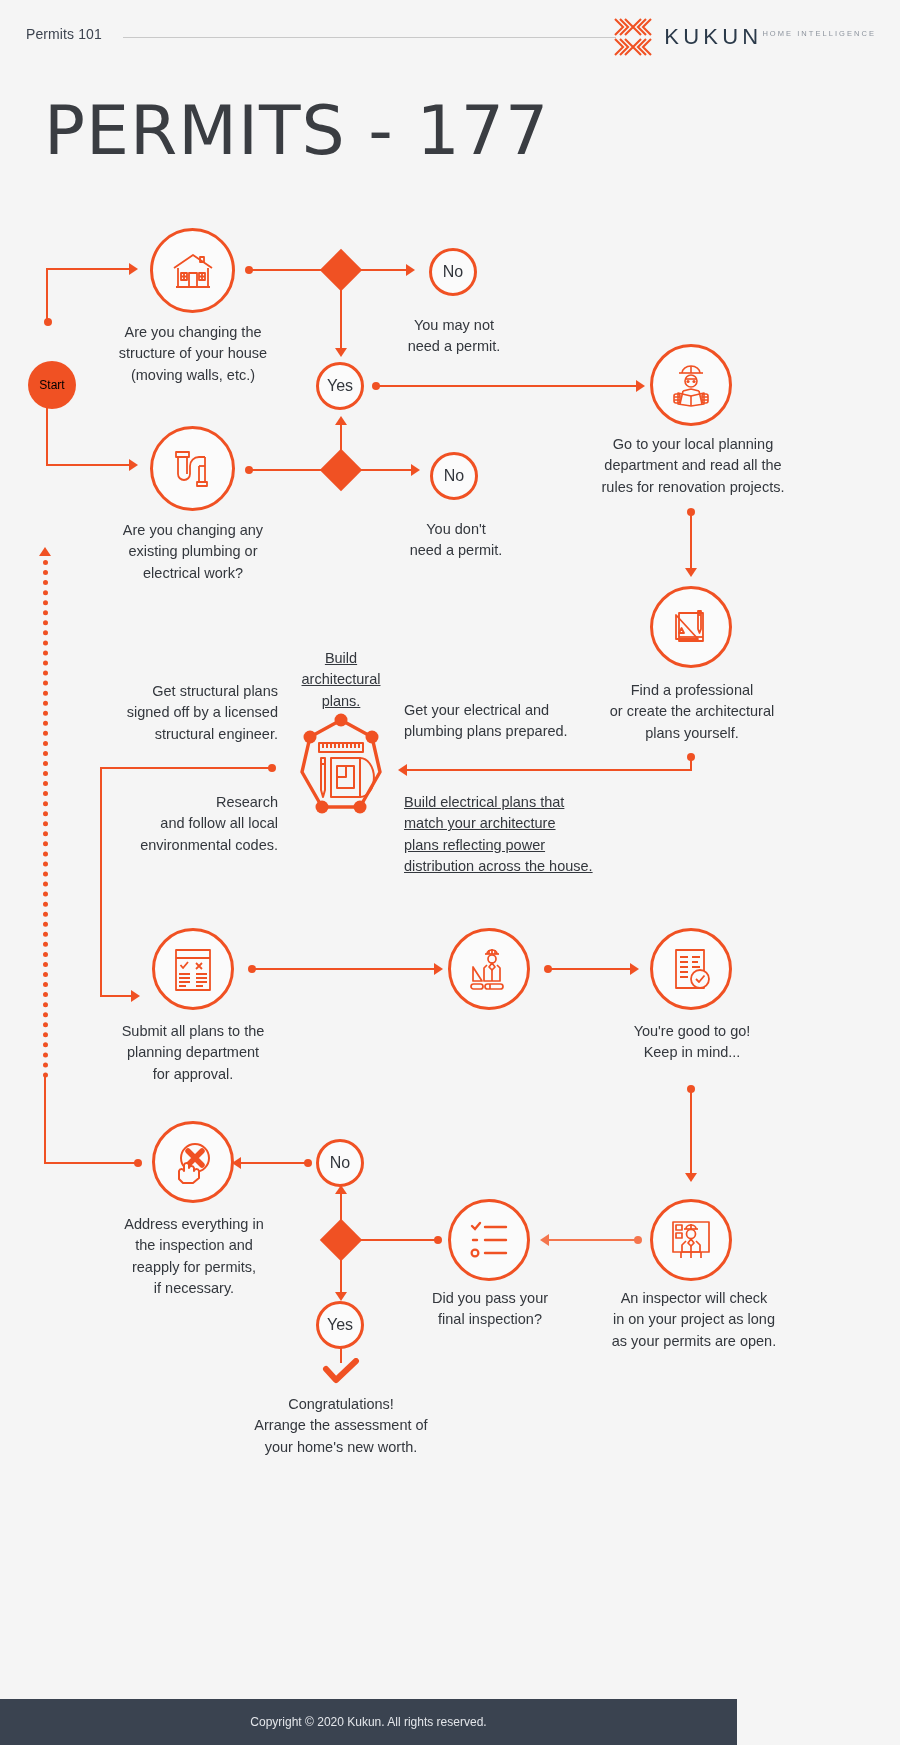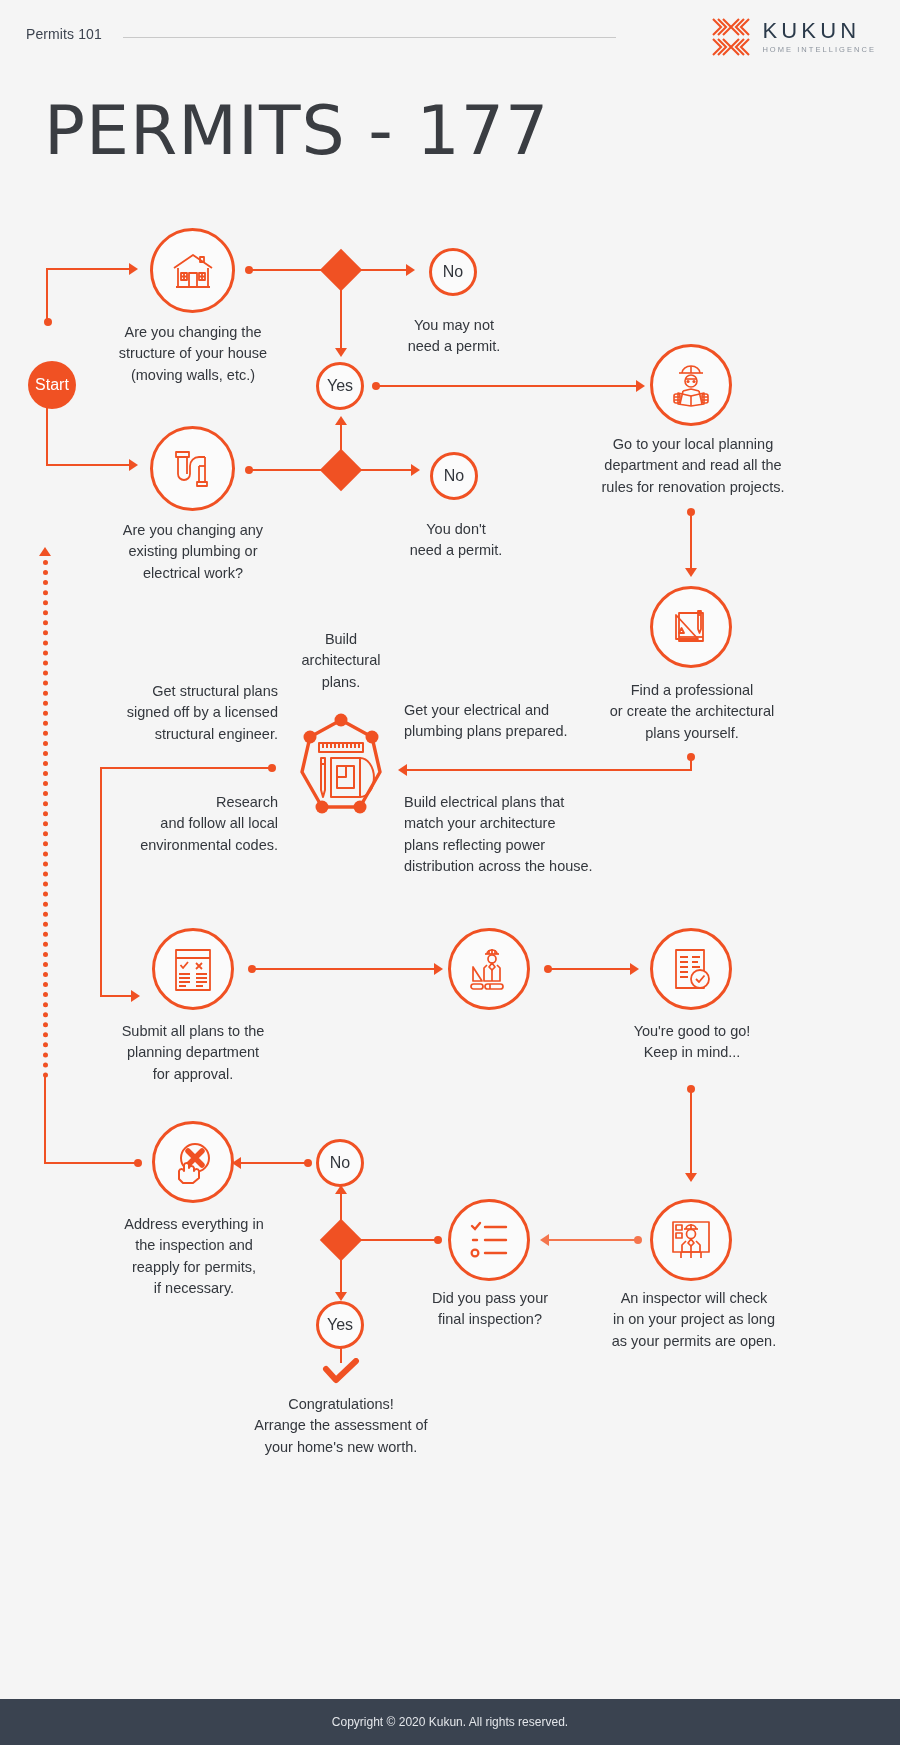--- a/index.html
+++ b/index.html
@@ -38,21 +38,21 @@
     background: #c9c9c9;
   }
   .logo {
     position: absolute;
     right: 24px; top: 17px;
     display: flex;
     align-items: center;
     gap: 11px;
   }
   .logo-mark { width: 40px; height: 40px; display:block; }
-  .logo-words { display: flex; flex-direction: column; }
+  .logo-words { display: flex; flex-direction: row; text-align: right; }
   .logo-name {
     font-size: 22px;
     letter-spacing: 4.2px;
     color: #2b3a4a;
     line-height: 1;
   }
   .logo-tag {
     font-size: 7.5px;
     letter-spacing: 2.05px;
     color: #8d949e;
@@ -95,22 +95,22 @@
     justify-content: center;
     font-size: 16px;
     color: #33373d;
   }
 
   .start {
     position: absolute;
     width: 48px; height: 48px;
     border-radius: 50%;
     background: #f05123;
-    color: #ffffff;
-    font-size: 16px;
+    color: #000000;
+    font-size: 12px;
     display: flex;
     align-items: center;
     justify-content: center;
     box-sizing: border-box;
   }
 
   .cap {
     position: absolute;
     font-size: 14.5px;
     line-height: 1.48;
@@ -169,21 +169,21 @@
   }
 
   .hex {
     position: absolute;
   }
 
   
   .footer {
     position: absolute;
     left: 0; bottom: 0;
-    width: 900px; height: 46px;
+    width: 737px; height: 46px;
     background: #3a4350;
     display: flex;
     align-items: center;
     justify-content: center;
     color: #e3e6ea;
     font-size: 12px;
   }
 </style>
 </head>
 <body>
@@ -363,33 +363,33 @@
         <path d="M39 46 L68 46 L68 85 L39 85 Z"></path>
         <path d="M45 54 L62 54 L62 76 L45 76 Z"></path>
         <path d="M45 65 L54 65 L54 54"></path>
         <path d="M68 46 a5 7 0 0 1 0 39"></path>
         <path d="M29 46 L33 46 L33 78 L31 85 L29 78 Z"></path>
         <path d="M29 52 L33 52"></path>
       </g>
     </svg>
   </div>
 
-  <div class="cap" style="left:288px; top:629px; width:106px;">
+  <div class="cap" style="left:288px; top:648px; width:106px;text-decoration:underline;">
     Build<br>architectural<br>plans.
   </div>
   <div class="cap r" style="left:118px; top:681px; width:160px;">
     Get structural plans<br>signed off by a licensed<br>structural engineer.
   </div>
   <div class="cap r" style="left:128px; top:792px; width:150px;">
     Research<br>and follow all local<br>environmental codes.
   </div>
   <div class="cap l" style="left:404px; top:700px; width:190px;">
     Get your electrical and<br>plumbing plans prepared.
   </div>
-  <div class="cap l" style="left:404px; top:792px; width:210px;">
+  <div class="cap l" style="left:404px; top:792px; width:210px;text-decoration:underline;">
     Build electrical plans that<br>match your architecture<br>plans reflecting power<br>distribution across the house.
   </div>
 
   <div class="dot" style="left:268px; top:764px;"></div>
   <div class="ln" style="left:100px; top:767px; width:170px; height:2px;"></div>
   <div class="ln" style="left:100px; top:767px; width:2px; height:230px;"></div>
   <div class="ln" style="left:100px; top:995px; width:33px; height:2px;"></div>
   <div class="arw right" style="left:131px; top:990px;"></div>
 
   <div class="ic" style="left:152px; top:928px; width:82px; height:82px;">

